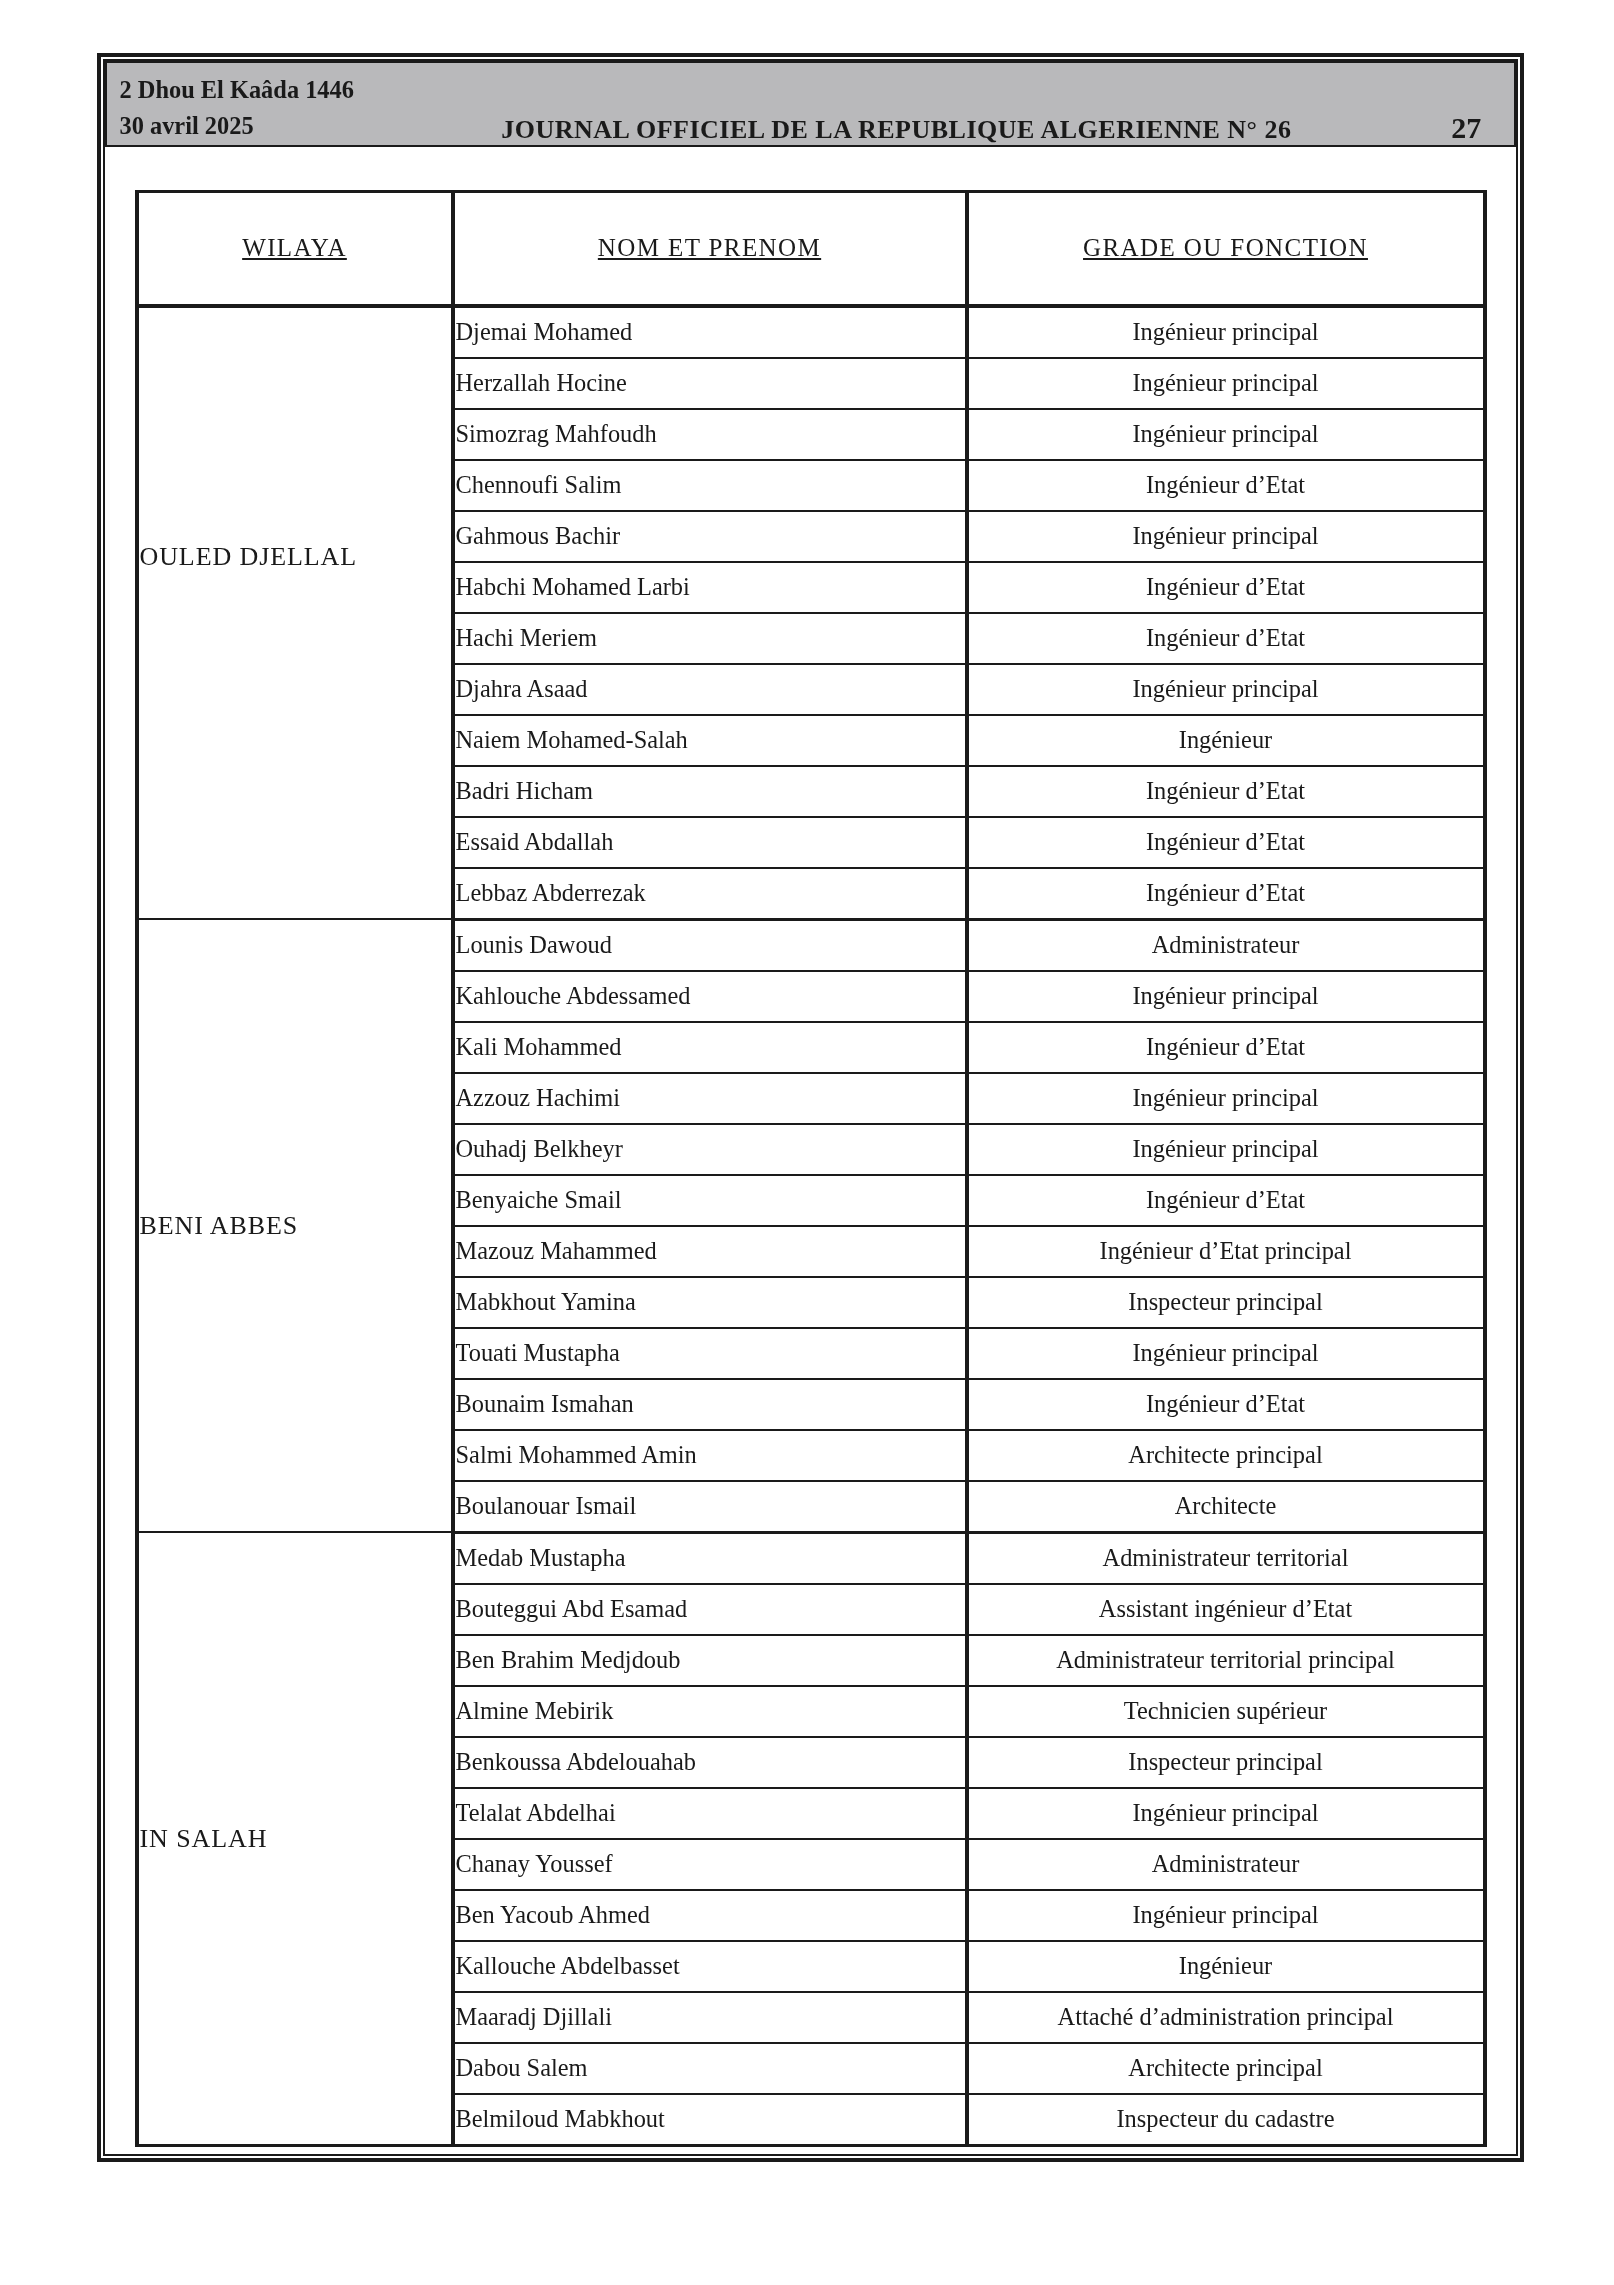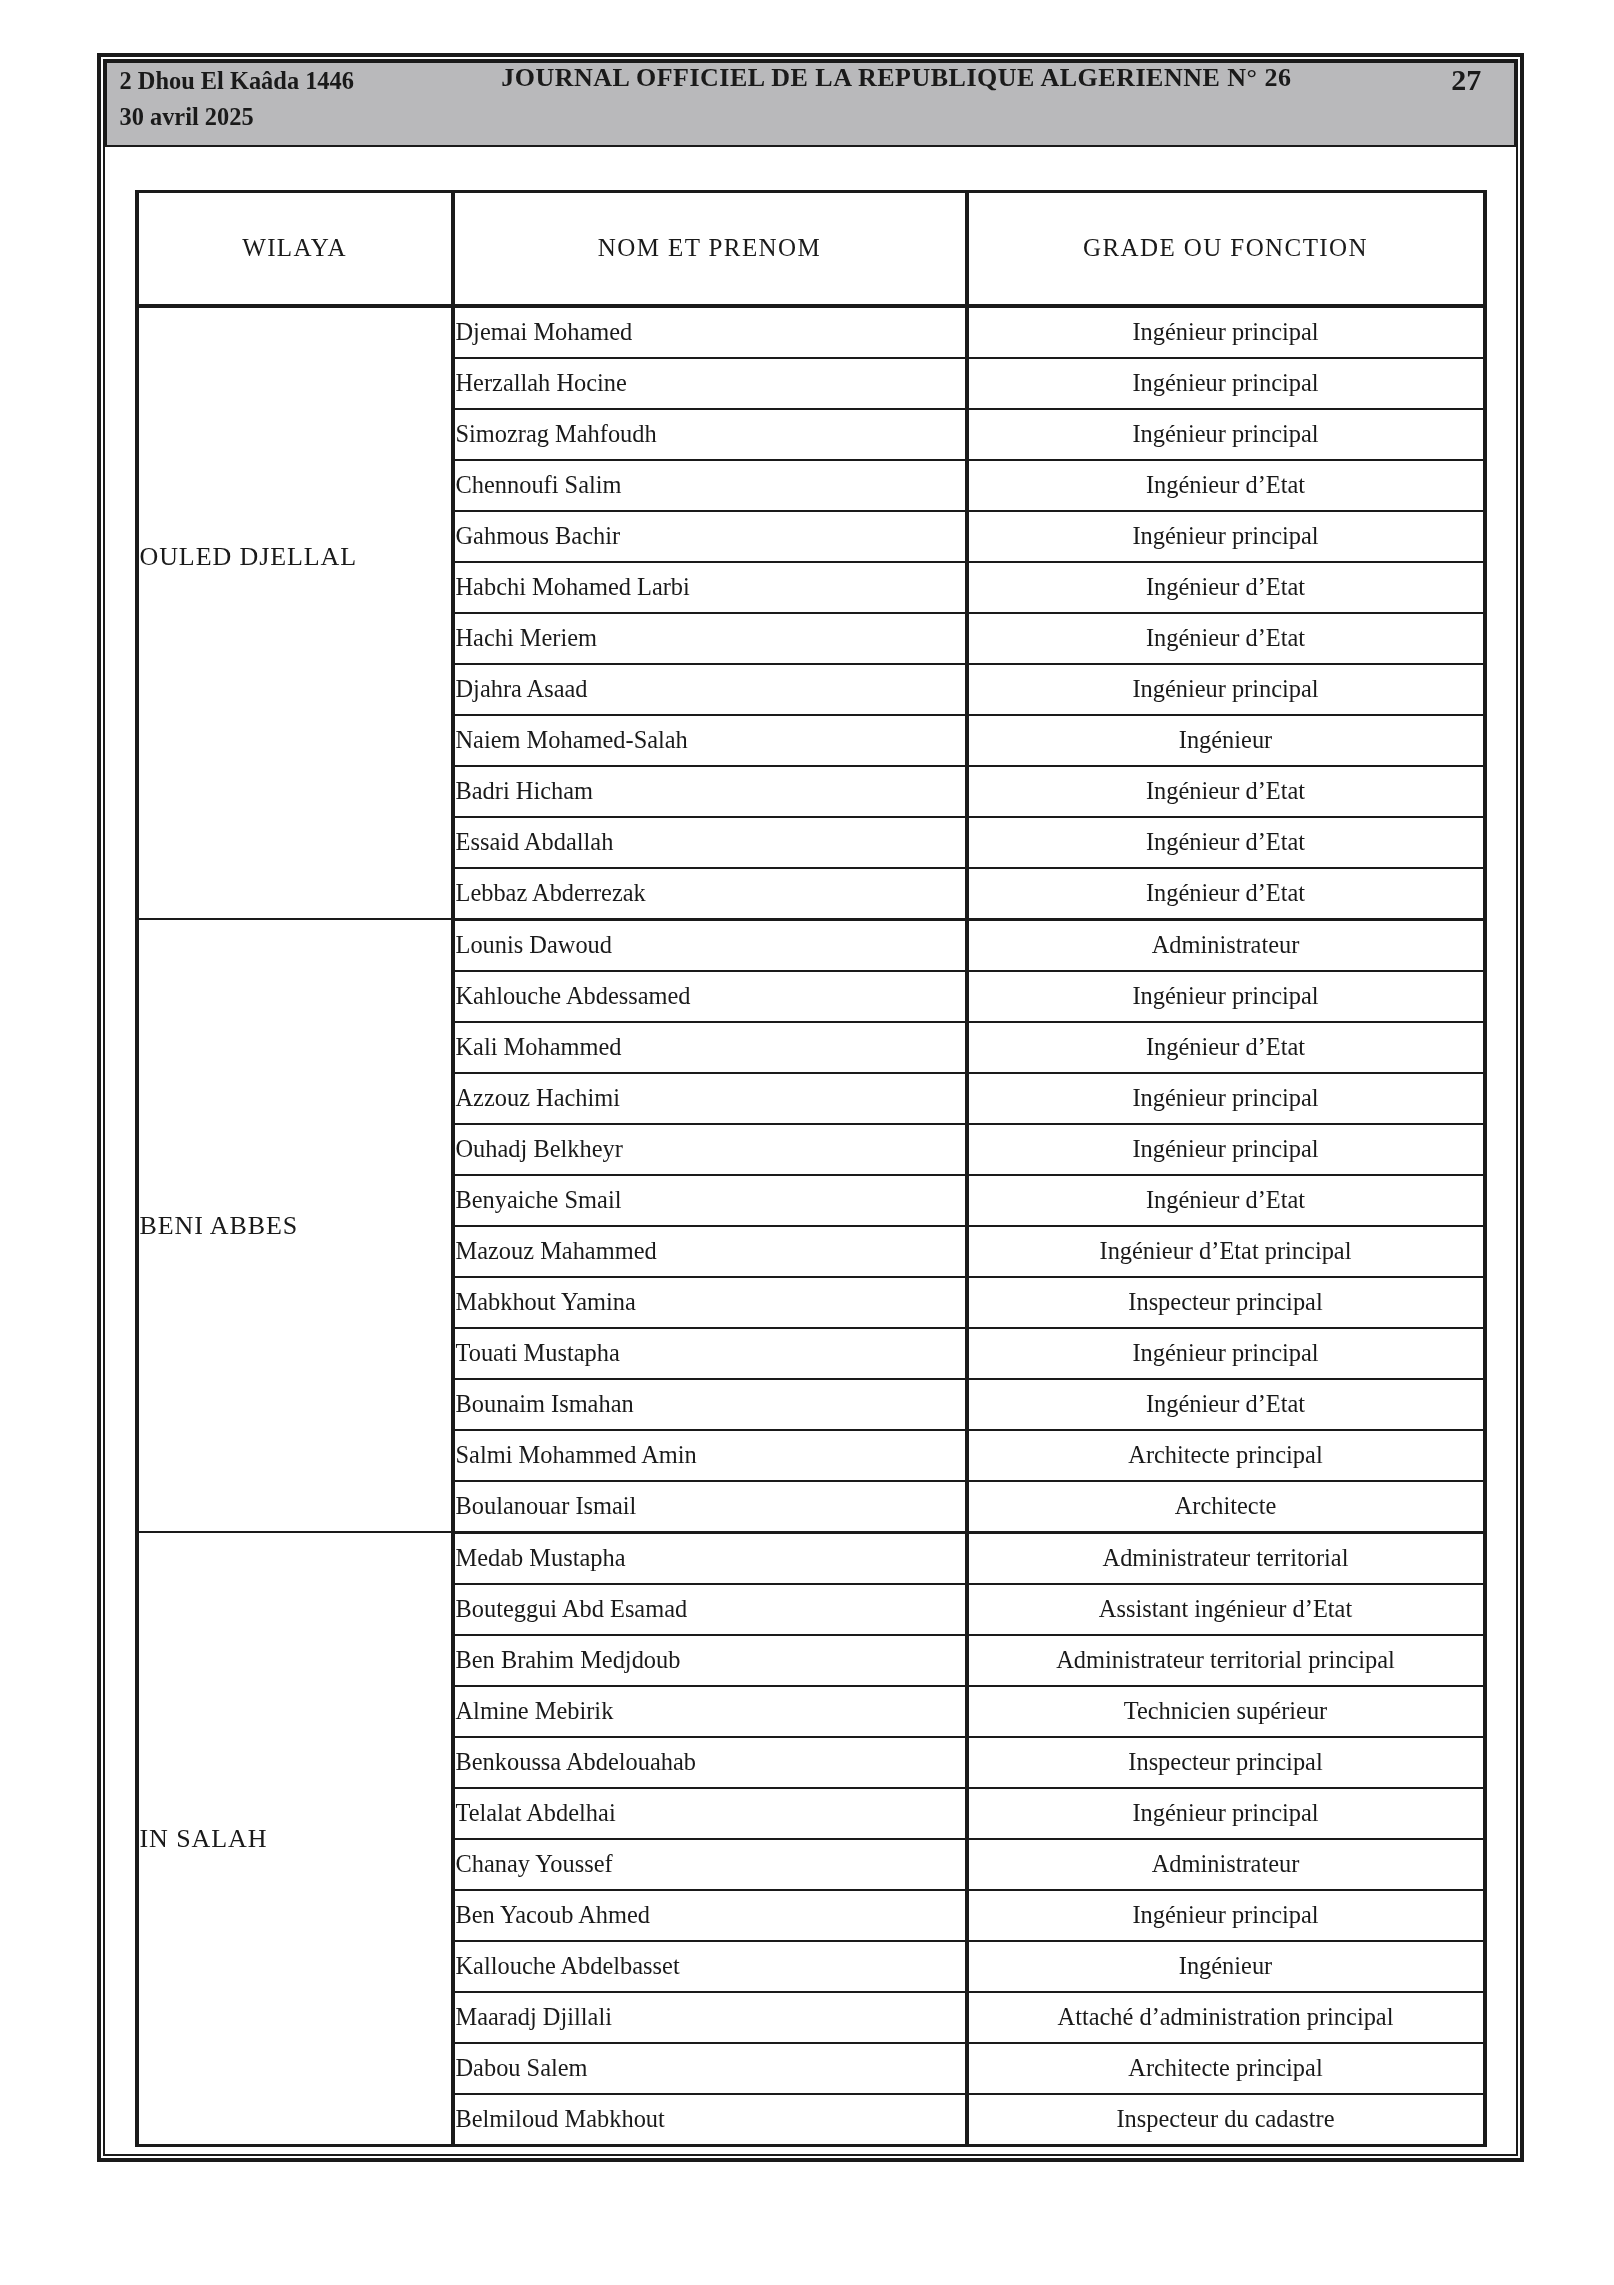--- a/index.html
+++ b/index.html
@@ -28,21 +28,21 @@
   .frame-inner {
     width: 100%; height: 100%;
     box-sizing: border-box;
     border: 2.7px solid var(--ink, #1a1a1a);
   }
   .band {
     box-sizing: border-box;
     border: 2.7px solid var(--ink, #1a1a1a);
     background: var(--band_gray, #b9b9bb);
     height: 86px;
-    display: flex; align-items: flex-start;
+    display: flex; align-items: flex-end;
     padding: 0 33px 0 12.7px;
   }
   .band-date {
     font-weight: bold; font-size: 24.4px; line-height: 1.5;
     white-space: nowrap;
   }
   .band-title {
     flex: 1; text-align: center;
     font-weight: bold; font-size: 26px;
     letter-spacing: 0.5px;
@@ -70,20 +70,21 @@
     border-bottom: 2.7px solid var(--ink, #1a1a1a);
     overflow: hidden;
   }
   .roster thead th {
     height: 109px;
     font-weight: normal;
     font-size: 25px;
     letter-spacing: 1.4px;
     text-align: center;
     border-bottom: 4.5px solid var(--ink, #1a1a1a);
+    text-decoration: underline;
   }
   .roster td {
     height: 47px;
     font-size: 24.4px;
   }
   td.name  { text-align: left; }
   td.grade { text-align: center; }
   td.wilaya {
     text-align: left;
     font-size: 26px;

